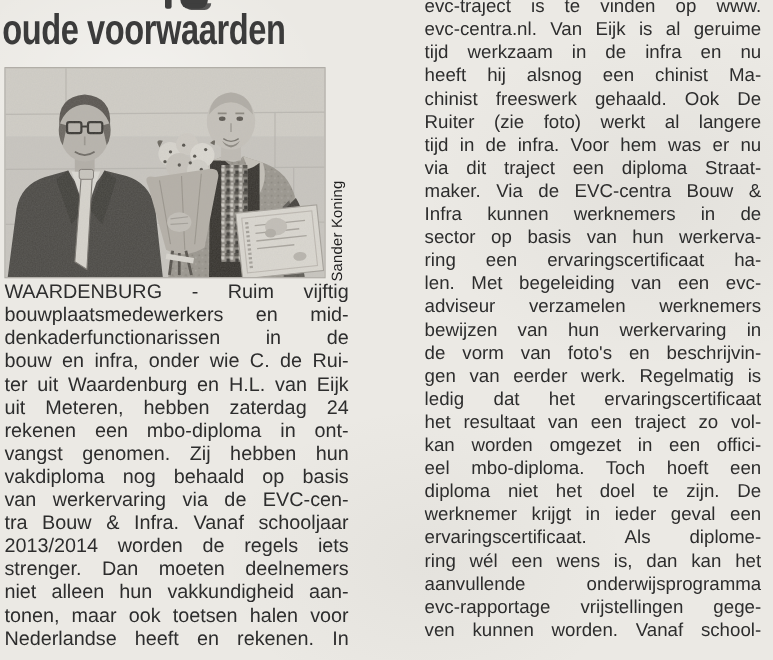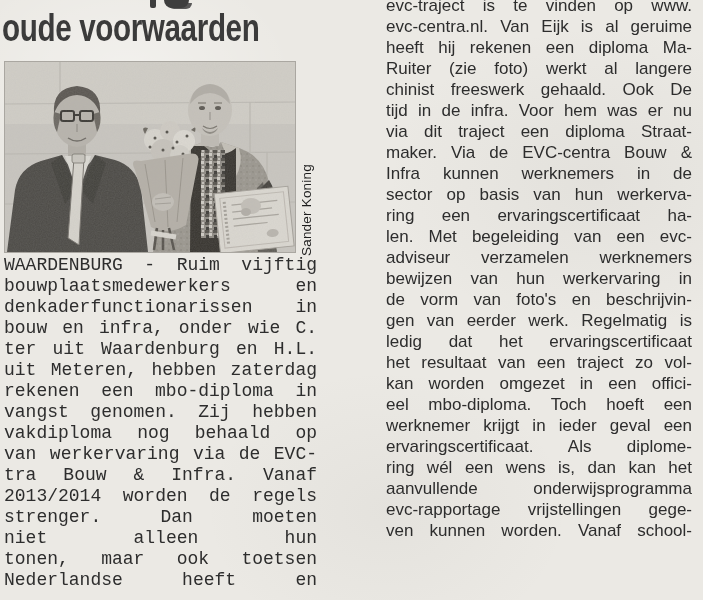--- a/index.html
+++ b/index.html
@@ -43,21 +43,21 @@
     position:absolute;left:252px;top:193px;width:110px;height:16px;
     transform:rotate(-90deg);transform-origin:50% 50%;
     font-size:13.5px;color:#1e1e1e;letter-spacing:.2px;white-space:nowrap;
   }
 
   .col{position:absolute;color:var(--ink,#2d2d2d);}
   .col .tline{
     text-align:justify;text-align-last:justify;
     height:21px;line-height:21px;overflow:hidden;
   }
-  .col-left{left:4px;top:255px;width:313px;font-size:18px;font-family:Liberation Mono, monospace;}
+  .col-left{left:4px;top:255px;width:313px;font-size:18px;}
   .col-right{left:386px;top:-5px;width:306px;font-size:17px;}
 </style>
 </head>
 <body style="--page_background: #ebe9e4; --ink: #2d2d2d; --headline_ink: #3b3b3b;">
 
 <div class="page">
 
   <div>
     <i class="frag frag-stem"></i>
     <i class="frag frag-bowl"></i>
@@ -203,38 +203,40 @@
       <div class="tline">tra Bouw &amp; Infra. Vanaf schooljaar</div>
       <div class="tline">2013/2014 worden de regels iets</div>
       <div class="tline">strenger. Dan moeten deelnemers</div>
       <div class="tline">niet alleen hun vakkundigheid aan-</div>
       <div class="tline">tonen, maar ook toetsen halen voor</div>
       <div class="tline">Nederlandse heeft en rekenen. In</div>
     </div>
   <div class="col col-right">
       <div class="tline">evc-traject is te vinden op www.</div>
       <div class="tline">evc-centra.nl. Van Eijk is al geruime</div>
-      <div class="tline">heeft hij rekenen een diploma Ma-</div>
+      <div class="tline">tijd werkzaam in de infra en nu</div>
+      <div class="tline">heeft hij alsnog een chinist Ma-</div>
+      <div class="tline">chinist freeswerk gehaald. Ook De</div>
       <div class="tline">Ruiter (zie foto) werkt al langere</div>
-      <div class="tline">chinist freeswerk gehaald. Ook De</div>
       <div class="tline">tijd in de infra. Voor hem was er nu</div>
       <div class="tline">via dit traject een diploma Straat-</div>
       <div class="tline">maker. Via de EVC-centra Bouw &amp;</div>
       <div class="tline">Infra kunnen werknemers in de</div>
       <div class="tline">sector op basis van hun werkerva-</div>
       <div class="tline">ring een ervaringscertificaat ha-</div>
       <div class="tline">len. Met begeleiding van een evc-</div>
       <div class="tline">adviseur verzamelen werknemers</div>
       <div class="tline">bewijzen van hun werkervaring in</div>
       <div class="tline">de vorm van foto's en beschrijvin-</div>
       <div class="tline">gen van eerder werk. Regelmatig is</div>
       <div class="tline">ledig dat het ervaringscertificaat</div>
       <div class="tline">het resultaat van een traject zo vol-</div>
       <div class="tline">kan worden omgezet in een offici-</div>
       <div class="tline">eel mbo-diploma. Toch hoeft een</div>
+      <div class="tline">diploma niet het doel te zijn. De</div>
       <div class="tline">werknemer krijgt in ieder geval een</div>
       <div class="tline">ervaringscertificaat. Als diplome-</div>
       <div class="tline">ring wél een wens is, dan kan het</div>
       <div class="tline">aanvullende onderwijsprogramma</div>
       <div class="tline">evc-rapportage vrijstellingen gege-</div>
       <div class="tline">ven kunnen worden. Vanaf school-</div>
     </div>
 
 </div>
 

